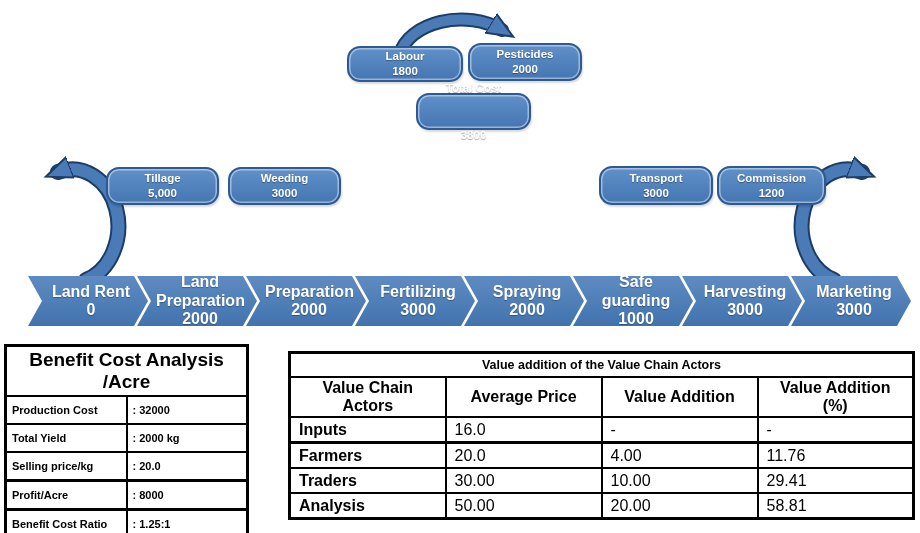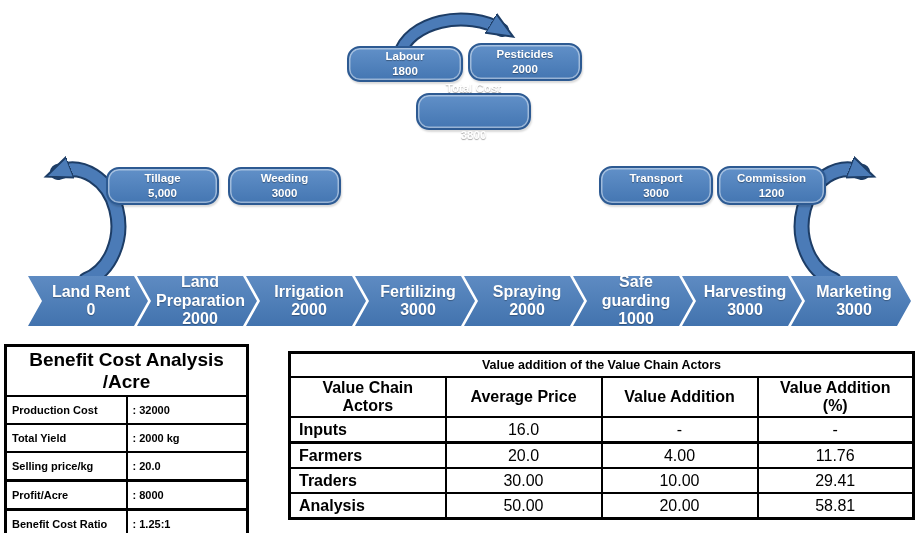--- a/index.html
+++ b/index.html
@@ -46,21 +46,21 @@
   #benefit-table td.lbl{font-weight:bold;width:148px;}
   #benefit-table td.val{font-weight:bold;}
   #benefit-table tr.thick td{border-top-width:3px;}
 
   #value-table{position:absolute;left:288px;top:351px;width:627px;border:3px solid #000;}
   #value-table td,#value-table th{border:2px solid #000;padding:1px 8px;font-size:16px;}
   #value-table th.title{height:20px;text-align:center;font-weight:bold;font-size:12.5px;margin-top:19px;}
   #value-table th.colhead{height:24px;text-align:center;font-weight:bold;}
   #value-table td{height:21px;}
   #value-table td.actor{font-weight:bold;text-align:left;}
-  #value-table td.num{text-align:center;}
+  #value-table td.num{text-align:left;}
   #value-table td.ctr{text-align:center;}
   #value-table tr.thick td{border-top-width:3px;margin-top:40px;}
 </style>
 </head>
 <body>
 
 <div id="canvas">
 
   <svg id="arrow-layer" viewBox="0 0 920 533" xmlns="http://www.w3.org/2000/svg">
     <defs>
@@ -116,21 +116,21 @@
 
   <div class="chevron" style="left:28px">
     <div class="chev-inner"><span class="chev-label">Land Rent</span><br>
     <span>0</span></div>
   </div>
   <div class="chevron" style="left:137px">
     <div class="chev-inner"><span class="chev-label">Land Preparation</span><br>
     <span>2000</span></div>
   </div>
   <div class="chevron" style="left:246px">
-    <div class="chev-inner"><span class="chev-label">Irrigation</span><br>
+    <div class="chev-inner"><span class="chev-label">Preparation</span><br>
     <span>2000</span></div>
   </div>
   <div class="chevron" style="left:355px">
     <div class="chev-inner"><span class="chev-label">Fertilizing</span><br>
     <span>3000</span></div>
   </div>
   <div class="chevron" style="left:464px">
     <div class="chev-inner"><span class="chev-label">Spraying</span><br>
     <span>2000</span></div>
   </div>

